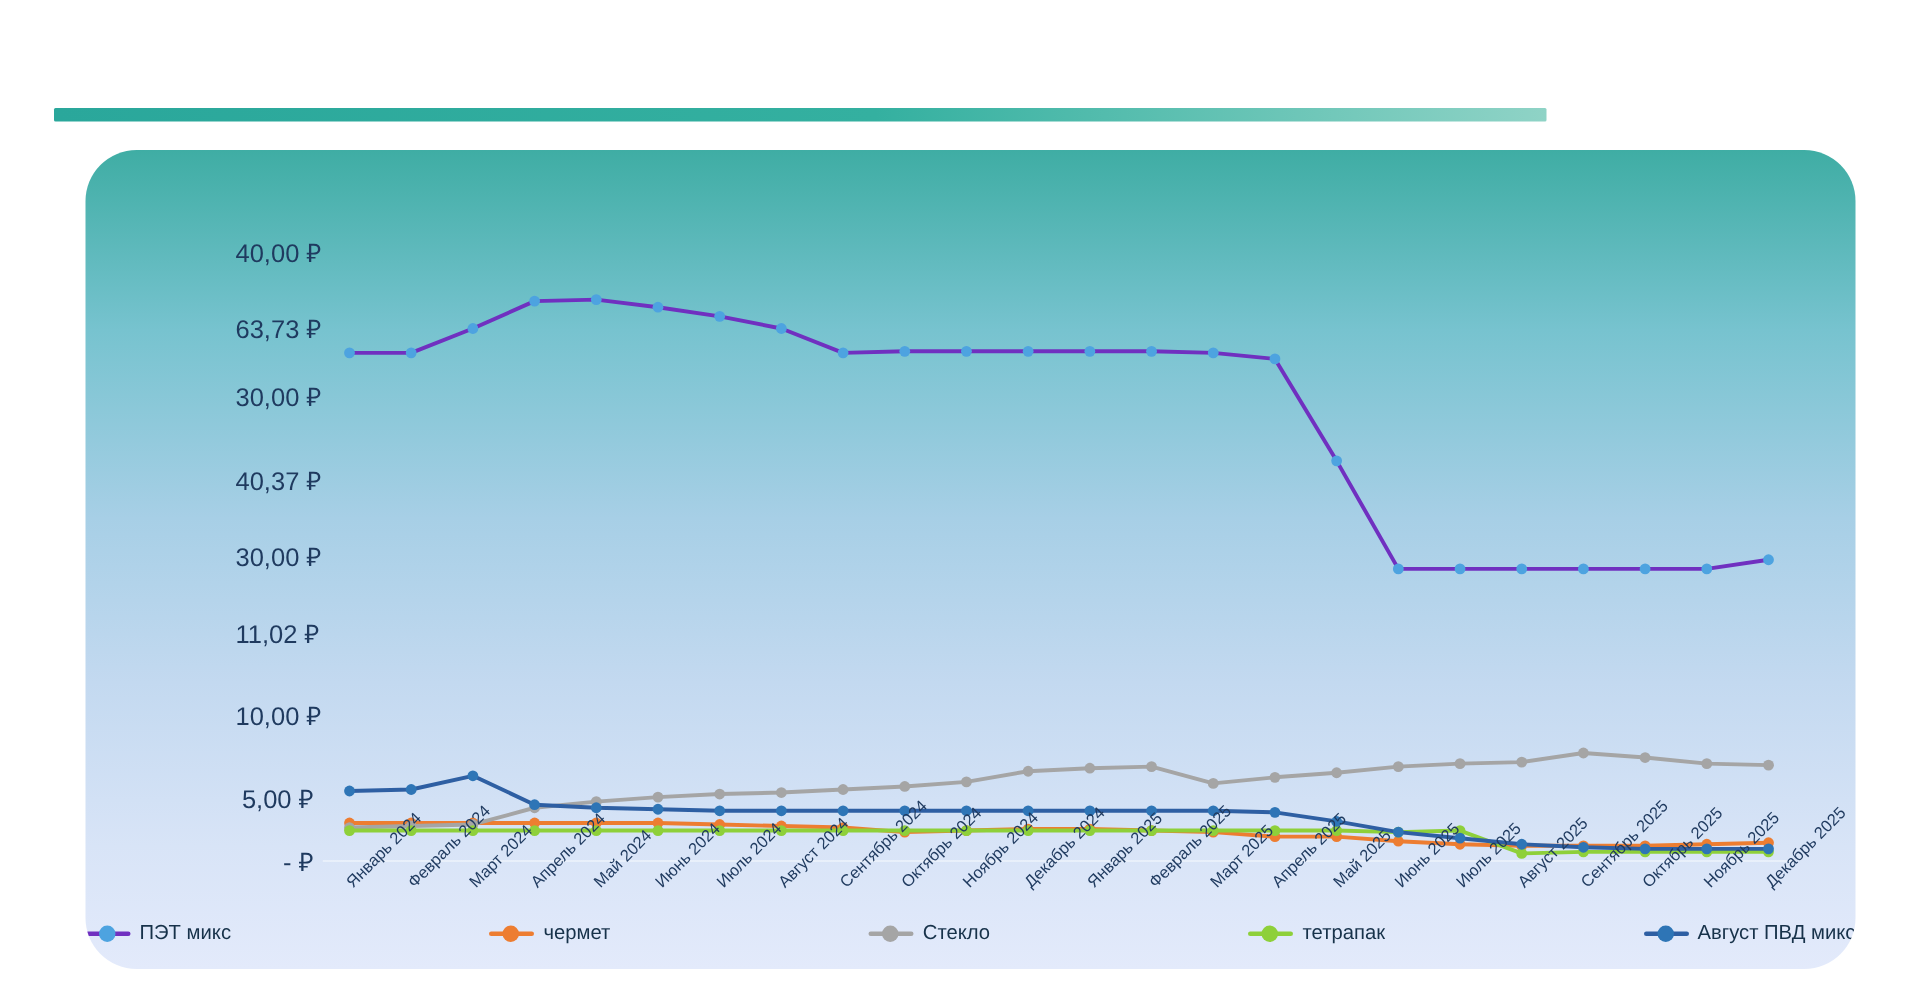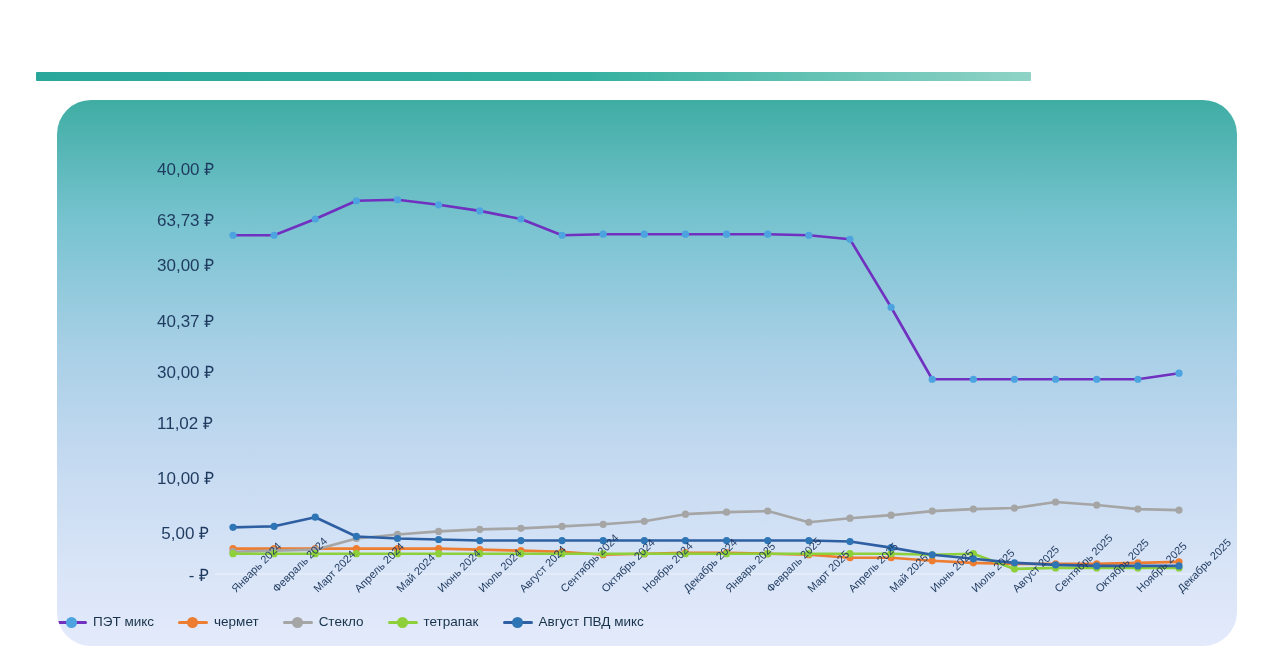--- a/index.html
+++ b/index.html
@@ -78,21 +78,21 @@
     white-space: nowrap;
     transform-origin: left top;
     transform: rotate(-45deg);
   }
   #legend {
     position: absolute;
     left: 0;
     right: 0;
     bottom: 17px;
     display: flex;
-    justify-content: flex-start;
+    justify-content: space-between;
     align-items: center;
     gap: 24px;
   }
   .legend-item {
     display: flex;
     align-items: center;
     gap: 6px;
     font-size: 13.5px;
     color: #17324a;
     white-space: nowrap;

